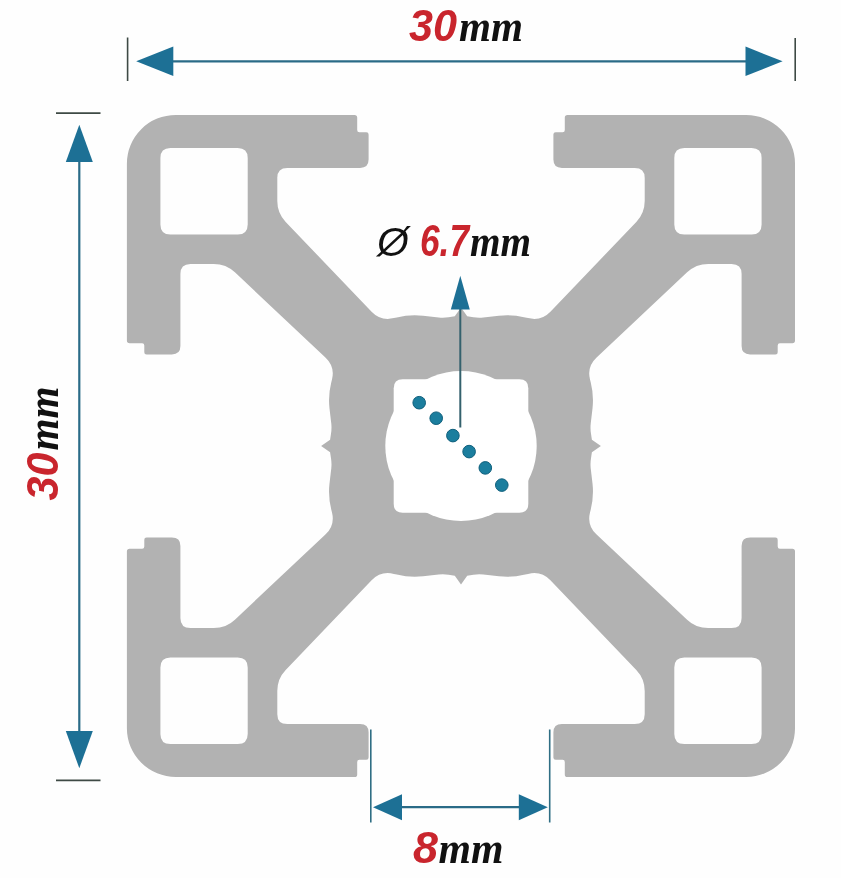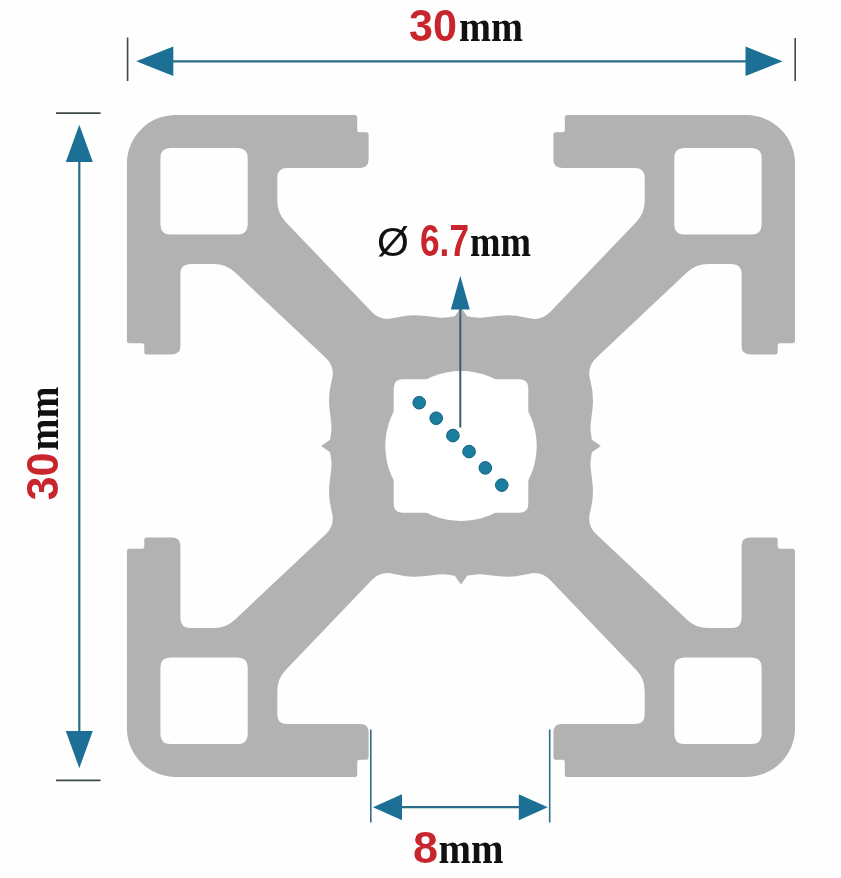--- a/index.html
+++ b/index.html
@@ -1,17 +1,17 @@
 <!DOCTYPE html>
 <html><head>
 <meta charset="utf-8">
 <style>
 html,body{margin:0;padding:0;background:#fff;}
 #page{position:relative;width:841px;height:878px;background:#fca5a5;overflow:hidden;
-  font-family:"Liberation Sans",sans-serif;}
+  font-family:"Liberation Sans",sans-serif;font-style:italic;}
 </style>
 </head>
 <body>
 <div id="page">
 <svg width="841" height="878" viewBox="0 0 841 878">
 <defs>
 <filter id="soft" x="-5%" y="-5%" width="110%" height="110%">
 <feGaussianBlur stdDeviation="0.6"></feGaussianBlur>
 </filter>
 </defs>

